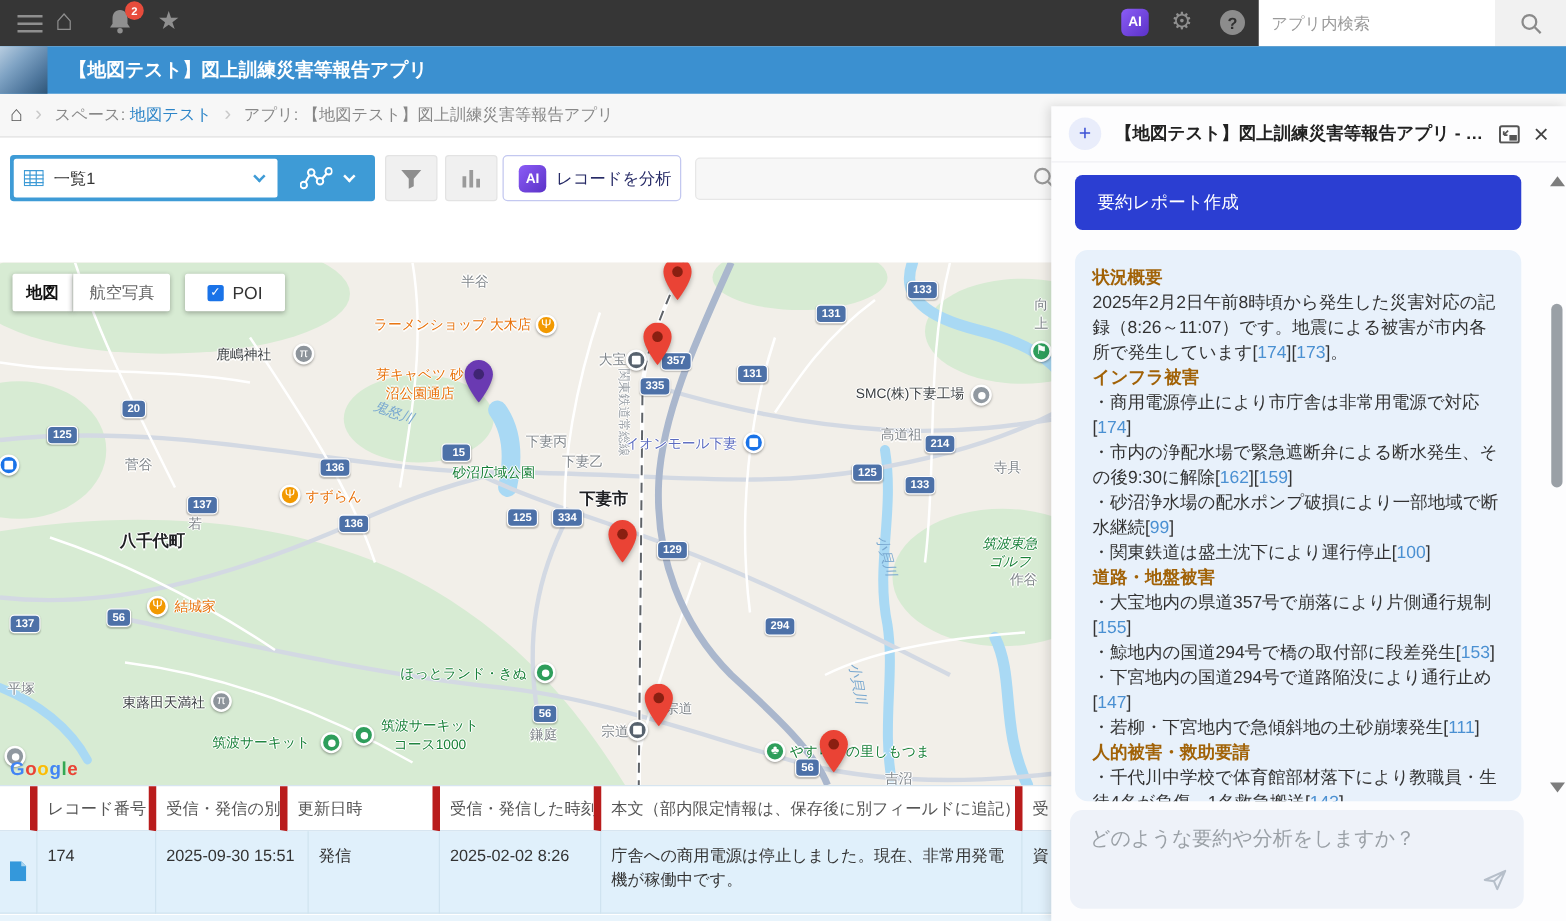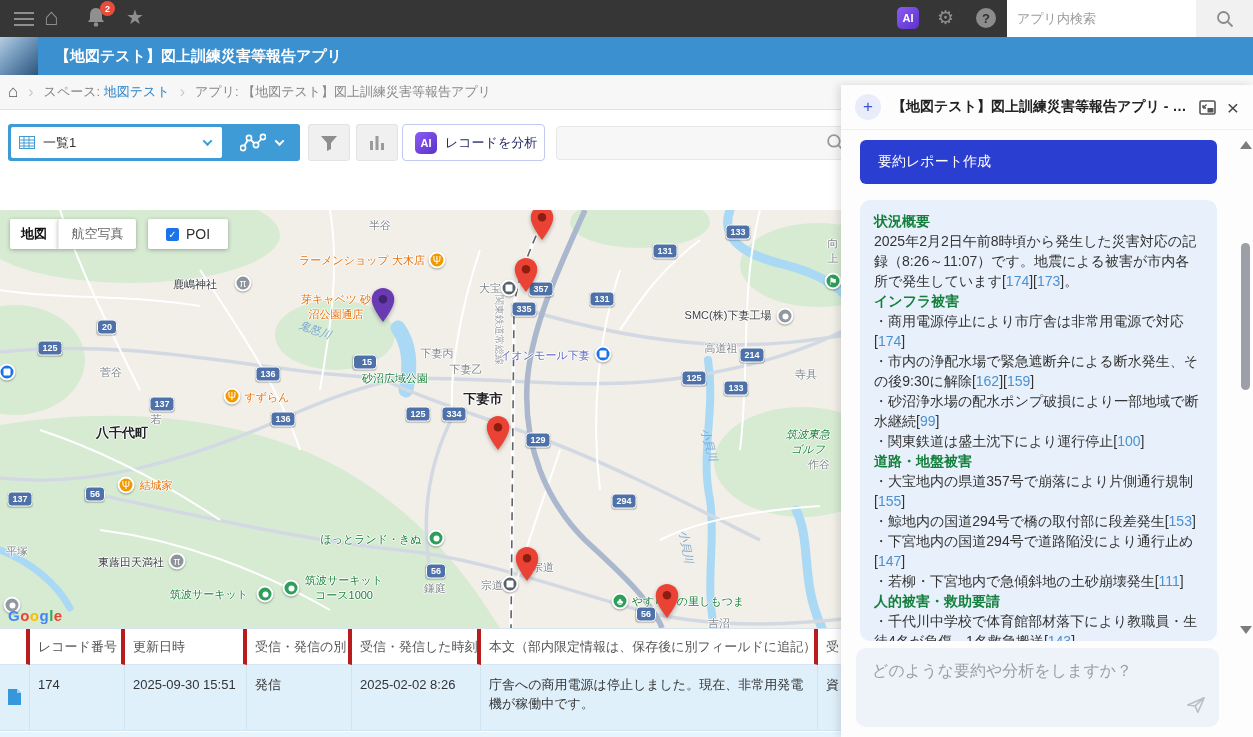--- a/index.html
+++ b/index.html
@@ -97,21 +97,21 @@
   .ctl-map { left:10px; width:48px; font-weight:bold; color:#111; border-radius:2px 0 0 2px; }
   .ctl-sat { left:58px; width:78px; color:#666; border-radius:0 2px 2px 0; border-left:1px solid #eee; }
   .ctl-poi { left:148px; width:80px; gap:7px; border-radius:2px; }
   .poi-check { width:13px; height:13px; background:#1a73e8; border-radius:2px; color:#fff; font-size:10px;
     display:flex; align-items:center; justify-content:center; }
   .glogo { position:absolute; left:8px; bottom:4px; font-size:15px; font-weight:bold; letter-spacing:.5px; z-index:3; }
 
   
   .tbl { position:absolute; left:0; top:628px; width:852px; z-index:2; background:#fff; }
   .tbl-header { display:flex; height:37px; background:#fff; border-top:1px solid #d7e5f0; }
-  .tbl-header .cell { border-right:4px solid #b91c1c; border-bottom:1px solid #d7e5f0; font-size:13px;
+  .tbl-header .cell { border-right:6px solid #b91c1c; border-bottom:1px solid #d7e5f0; font-size:13px;
     color:#555; display:flex; align-items:center; padding:0 8px; overflow:hidden; white-space:nowrap;
     cursor:pointer; }
   .tbl-row { display:flex; height:66px; background:#e0f0fb; cursor:pointer; }
   .tbl-row .cell { border-right:1px solid #cfe3f0; border-bottom:1px solid #cfe3f0; font-size:13px;
     color:#333; padding:10px 8px 0; overflow:hidden; line-height:19px; }
   .tbl-sliver { height:6px; background:#e8f4fc; border-top:1px solid #fff; }
 
   
   .panel { position:absolute; left:841px; top:85px; width:412px; height:652px; background:#fdfdfe;
     box-shadow:-3px 0 8px rgba(0,0,0,.12); z-index:20; }
@@ -121,21 +121,21 @@
     font-size:17px; display:flex; align-items:center; justify-content:center; cursor:pointer; flex:0 0 26px; }
   .panel-title { font-size:14px; font-weight:bold; color:#222; white-space:nowrap; overflow:hidden;
     text-overflow:ellipsis; flex:1; }
   .panel-ic { color:#555; cursor:pointer; display:flex; align-items:center; }
   .close-x { font-size:21px; line-height:1; color:#444; }
   .sum-btn { position:absolute; left:19px; top:55px; width:357px; height:44px; background:#2b3ed2;
     color:#fff; font-size:14px; border:none; border-radius:6px; text-align:left; padding-left:18px;
     cursor:pointer; font-family:inherit; }
   .report-box { position:absolute; left:19px; top:115px; width:357px; height:441px; background:#e8f1fb;
     border-radius:10px; padding:11px 14px; overflow:hidden; font-size:14px; line-height:20px; color:#333; }
-  .rp-bold { font-weight:bold; color:#15803d; }
+  .rp-bold { font-weight:bold; color:#a16207; }
   .cite { color:#4a90d2; cursor:pointer; }
   .pscroll-up { position:absolute; left:399px; top:56px; width:0; height:0; border-left:6px solid transparent;
     border-right:6px solid transparent; border-bottom:8px solid #7d7d7d; cursor:pointer; }
   .pscroll-thumb { position:absolute; left:400px; top:158px; width:9px; height:147px; background:#9aa0a6;
     border-radius:5px; cursor:pointer; }
   .pscroll-down { position:absolute; left:399px; top:541px; width:0; height:0; border-left:6px solid transparent;
     border-right:6px solid transparent; border-top:8px solid #7d7d7d; cursor:pointer; }
   .chat-box { position:absolute; left:15px; top:563px; width:363px; height:79px; background:#eef2f9;
     border-radius:10px; }
   .chat-input { width:100%; height:52px; background:transparent; border:none; resize:none; outline:none;
@@ -406,22 +406,22 @@
     <span class="poi-check">✓</span>
     <span style="font-size:14px;color:#333">POI</span>
   </div>
   <div class="glogo"><span style="color: rgb(66, 133, 244);">G</span><span style="color: rgb(234, 67, 53);">o</span><span style="color: rgb(251, 188, 5);">o</span><span style="color: rgb(66, 133, 244);">g</span><span style="color: rgb(52, 168, 83);">l</span><span style="color: rgb(234, 67, 53);">e</span></div>
 </div>
 
 <div class="tbl">
   <div class="tbl-header">
       <div class="cell" style="width: 30px;"></div>
       <div class="cell" style="width: 95px;">レコード番号</div>
+      <div class="cell" style="width: 105px;">受信・発信の別</div>
       <div class="cell" style="width: 122px;">更新日時</div>
-      <div class="cell" style="width: 105px;">受信・発信の別</div>
       <div class="cell" style="width: 129px;">受信・発信した時刻</div>
       <div class="cell" style="width: 337px;">本文（部内限定情報は、保存後に別フィールドに追記）</div>
       <div class="cell" style="width: 34px;">受</div>
     </div>
   <div class="tbl-row">
       <div class="cell" style="width: 30px;">
         <svg width="13" height="16" viewBox="0 0 13 16" style="margin:14px auto 0;display:block">
           <path d="M0,0 L9,0 L13,4 L13,16 L0,16 Z" fill="#3498db"></path>
           <path d="M9,0 L13,4 L9,4 Z" fill="#a8d4ee"></path>
         </svg>

